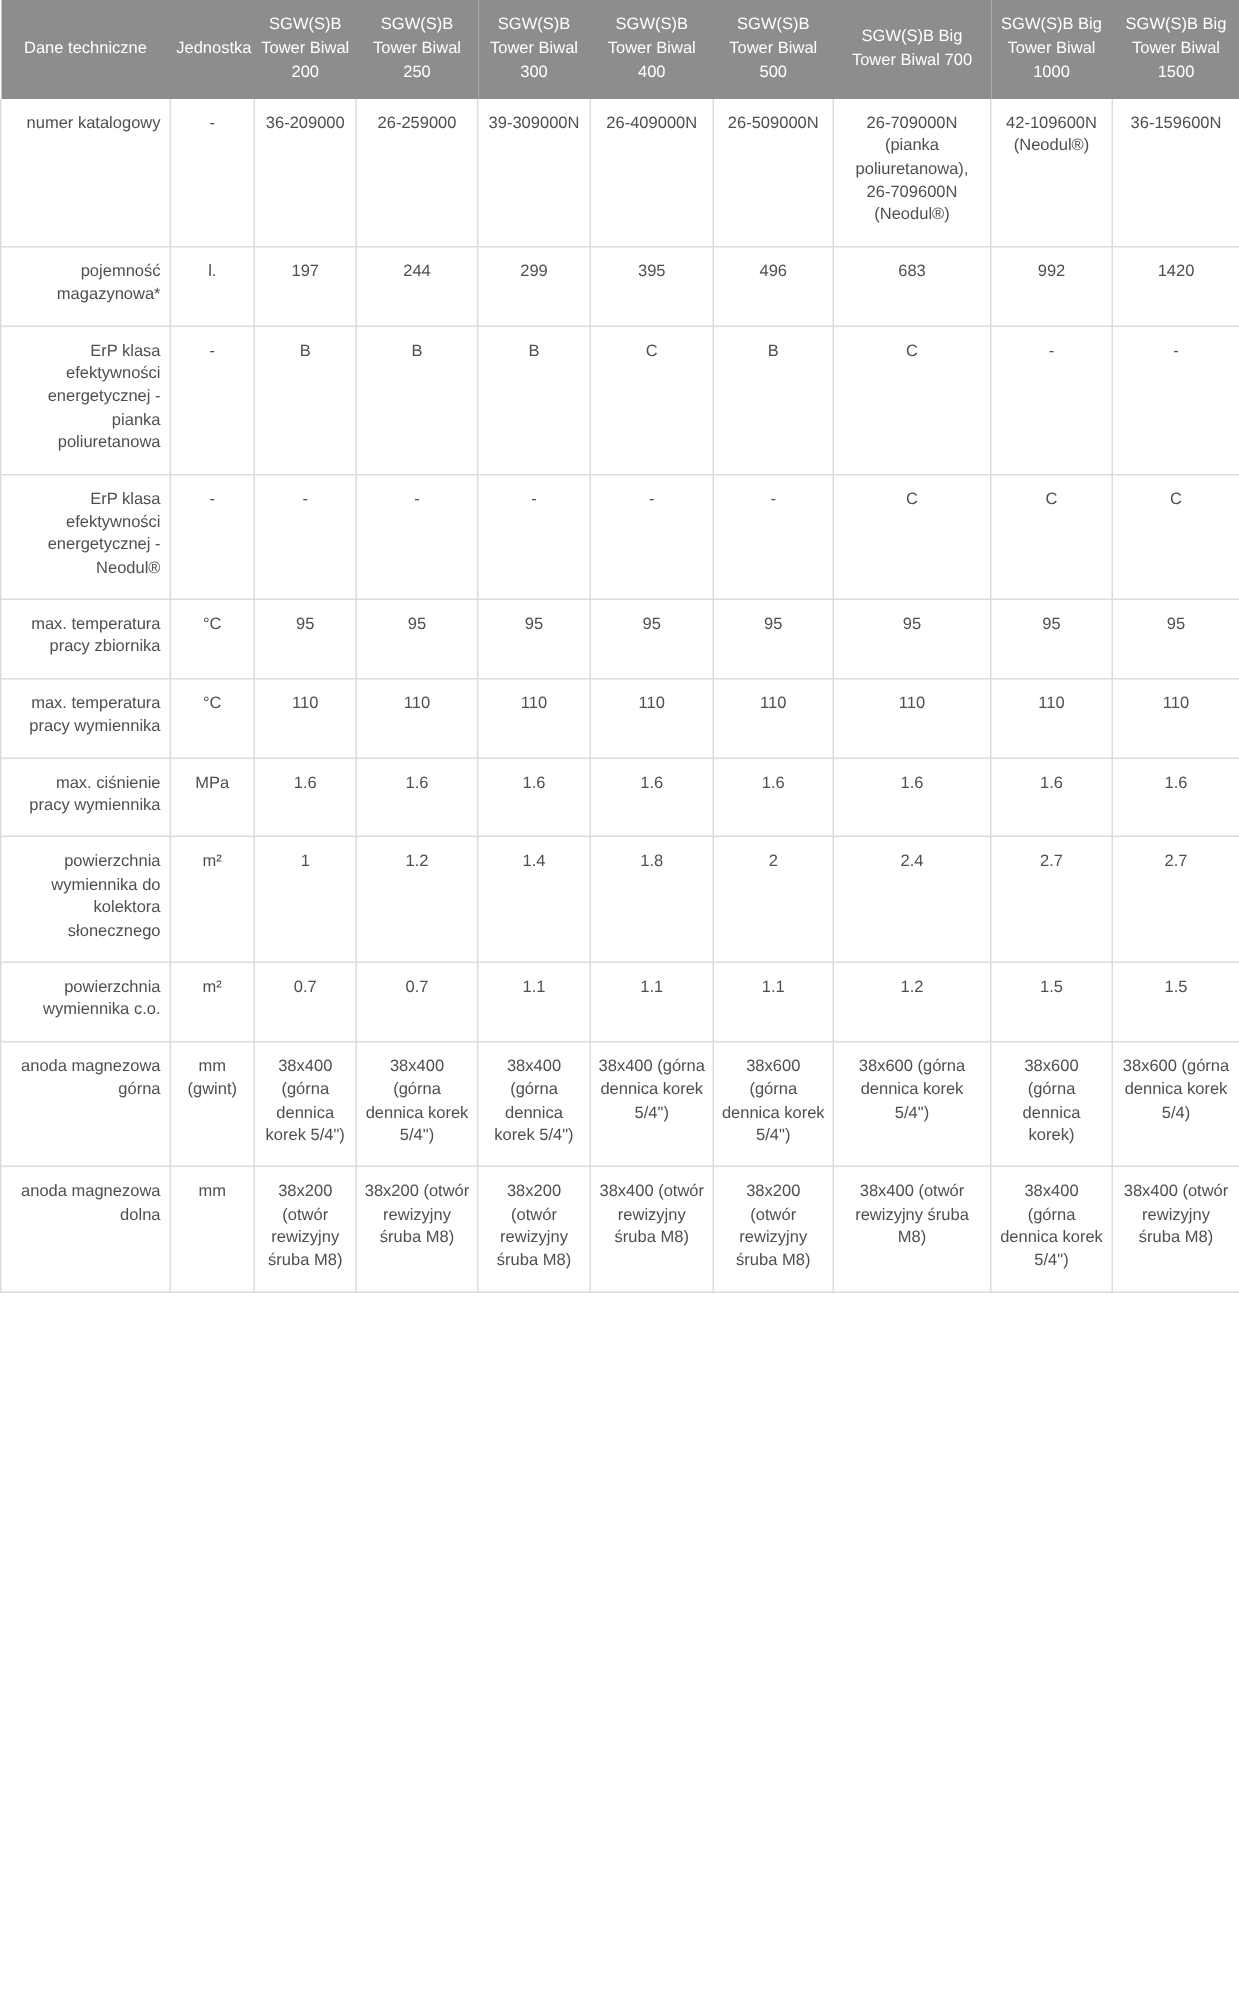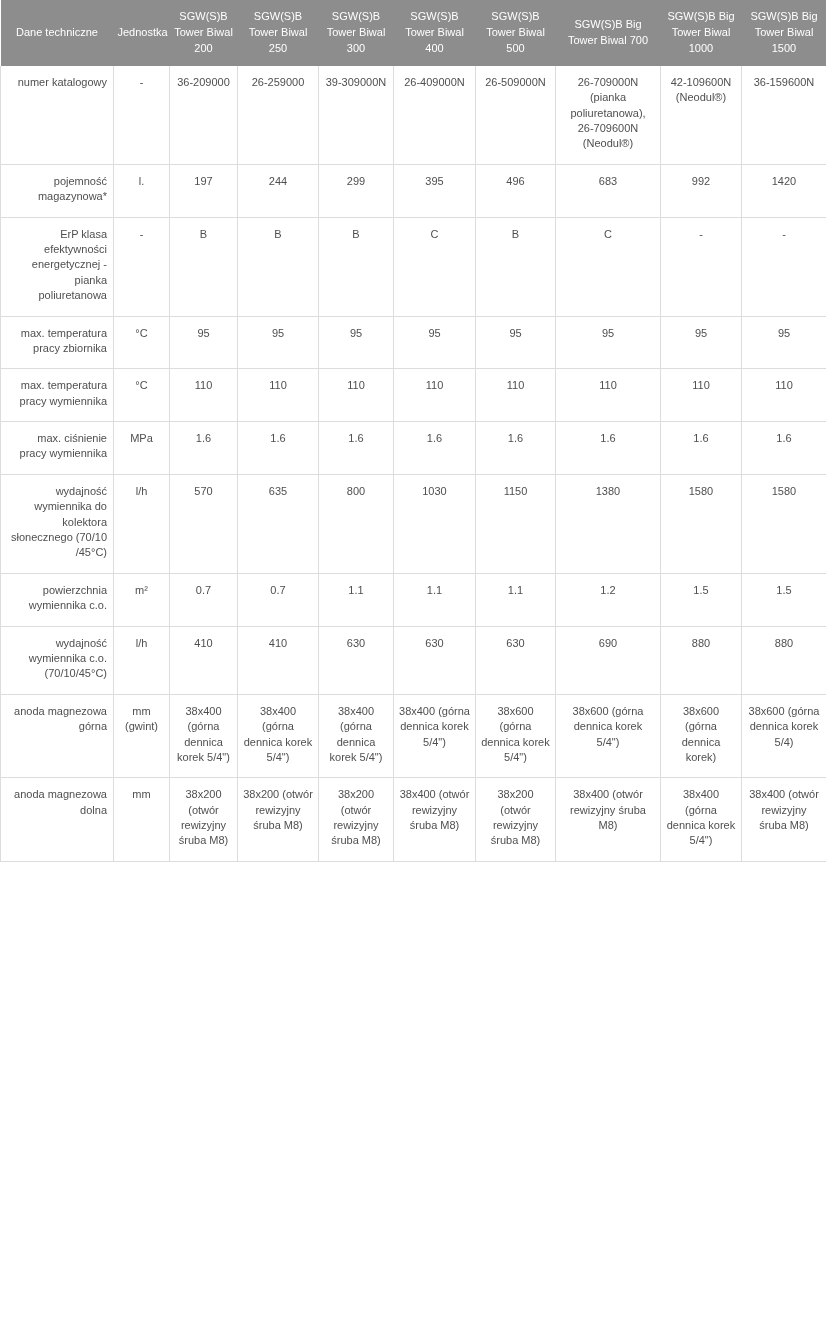--- a/index.html
+++ b/index.html
@@ -108,20 +108,32 @@
           <td>B</td>
           <td>B</td>
           <td>B</td>
           <td>C</td>
           <td>B</td>
           <td>C</td>
           <td>-</td>
           <td>-</td>
         </tr>
         <tr>
+          <td class="label-cell">ErP klasa efektywności energetycznej - Neodul®</td>
+          <td>-</td>
+          <td>-</td>
+          <td>-</td>
+          <td>-</td>
+          <td>-</td>
+          <td>-</td>
+          <td>C</td>
+          <td>C</td>
+          <td>C</td>
+        </tr>
+        <tr>
           <td class="label-cell">max. temperatura pracy zbiornika</td>
           <td>°C</td>
           <td>95</td>
           <td>95</td>
           <td>95</td>
           <td>95</td>
           <td>95</td>
           <td>95</td>
           <td>95</td>
           <td>95</td>
@@ -144,56 +156,44 @@
           <td>1.6</td>
           <td>1.6</td>
           <td>1.6</td>
           <td>1.6</td>
           <td>1.6</td>
           <td>1.6</td>
           <td>1.6</td>
           <td>1.6</td>
         </tr>
         <tr>
-          <td class="label-cell">wydajność wymiennika do kolektora słonecznego (70/10 /45°C)</td>
-          <td>l/h</td>
-          <td>570</td>
-          <td>635</td>
-          <td>800</td>
-          <td>1030</td>
-          <td>1150</td>
-          <td>1380</td>
-          <td>1580</td>
-          <td>1580</td>
+          <td class="label-cell">powierzchnia wymiennika do kolektora słonecznego</td>
+          <td>m²</td>
+          <td>1</td>
+          <td>1.2</td>
+          <td>1.4</td>
+          <td>1.8</td>
+          <td>2</td>
+          <td>2.4</td>
+          <td>2.7</td>
+          <td>2.7</td>
         </tr>
         <tr>
           <td class="label-cell">powierzchnia wymiennika c.o.</td>
           <td>m²</td>
           <td>0.7</td>
           <td>0.7</td>
           <td>1.1</td>
           <td>1.1</td>
           <td>1.1</td>
           <td>1.2</td>
           <td>1.5</td>
           <td>1.5</td>
         </tr>
         <tr>
-          <td class="label-cell">wydajność wymiennika c.o. (70/10/45°C)</td>
-          <td>l/h</td>
-          <td>410</td>
-          <td>410</td>
-          <td>630</td>
-          <td>630</td>
-          <td>630</td>
-          <td>690</td>
-          <td>880</td>
-          <td>880</td>
-        </tr>
-        <tr>
           <td class="label-cell">anoda magnezowa górna</td>
           <td>mm (gwint)</td>
           <td>38x400 (górna dennica korek 5/4")</td>
           <td>38x400 (górna dennica korek 5/4")</td>
           <td>38x400 (górna dennica korek 5/4")</td>
           <td>38x400 (górna dennica korek 5/4")</td>
           <td>38x600 (górna dennica korek 5/4")</td>
           <td>38x600 (górna dennica korek 5/4")</td>
           <td>38x600 (górna dennica korek)</td>
           <td>38x600 (górna dennica korek 5/4)</td>

